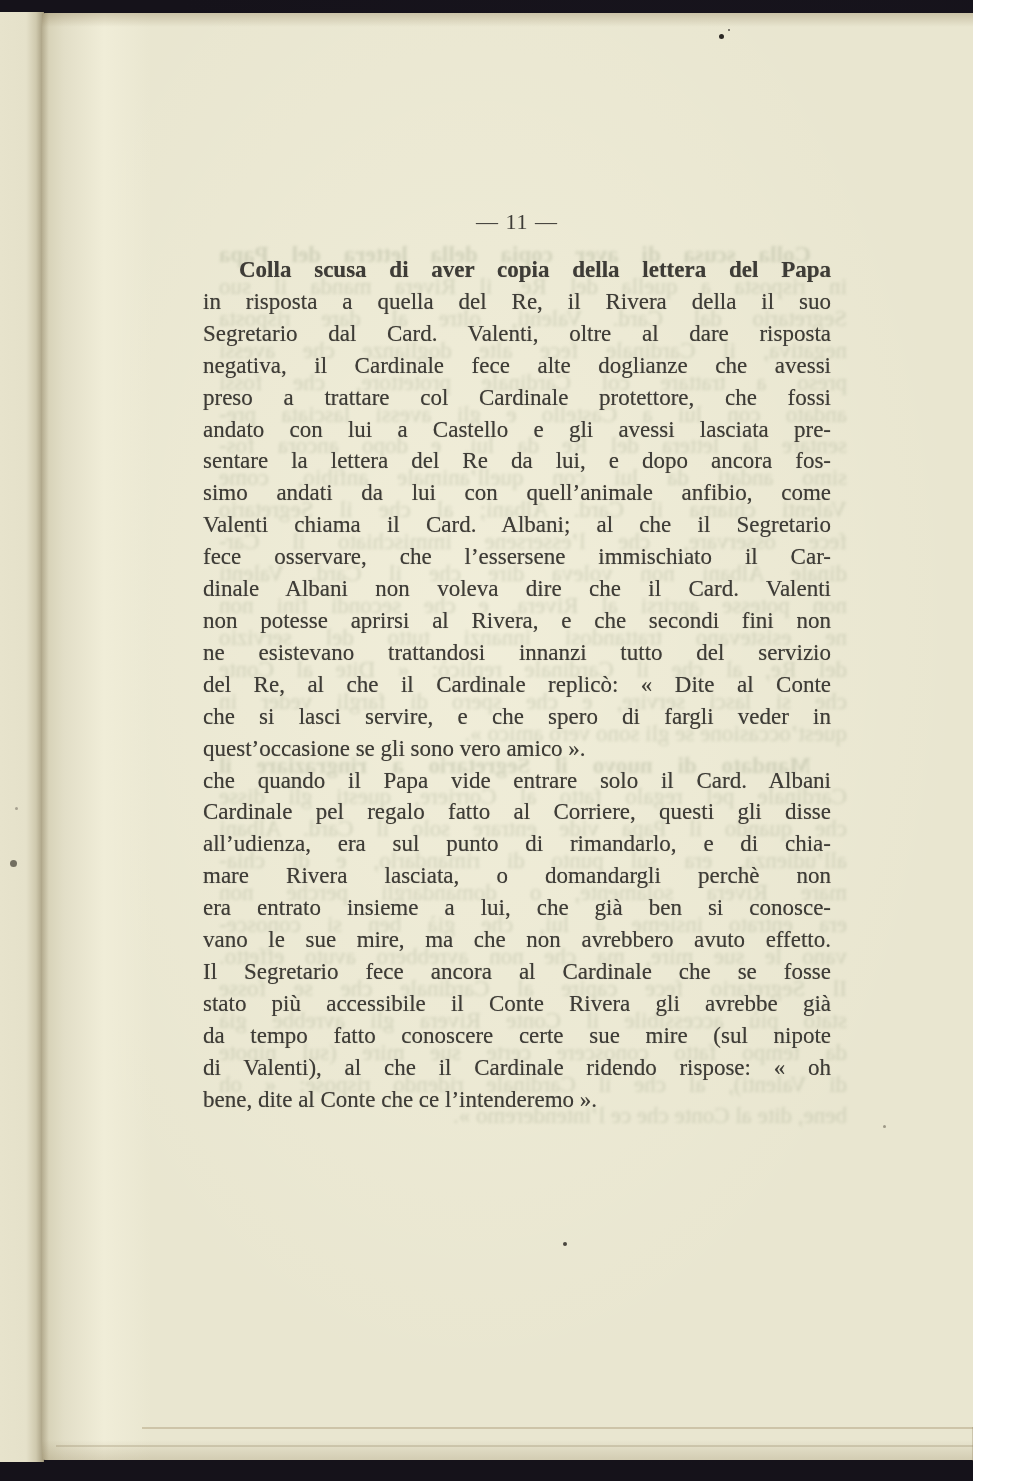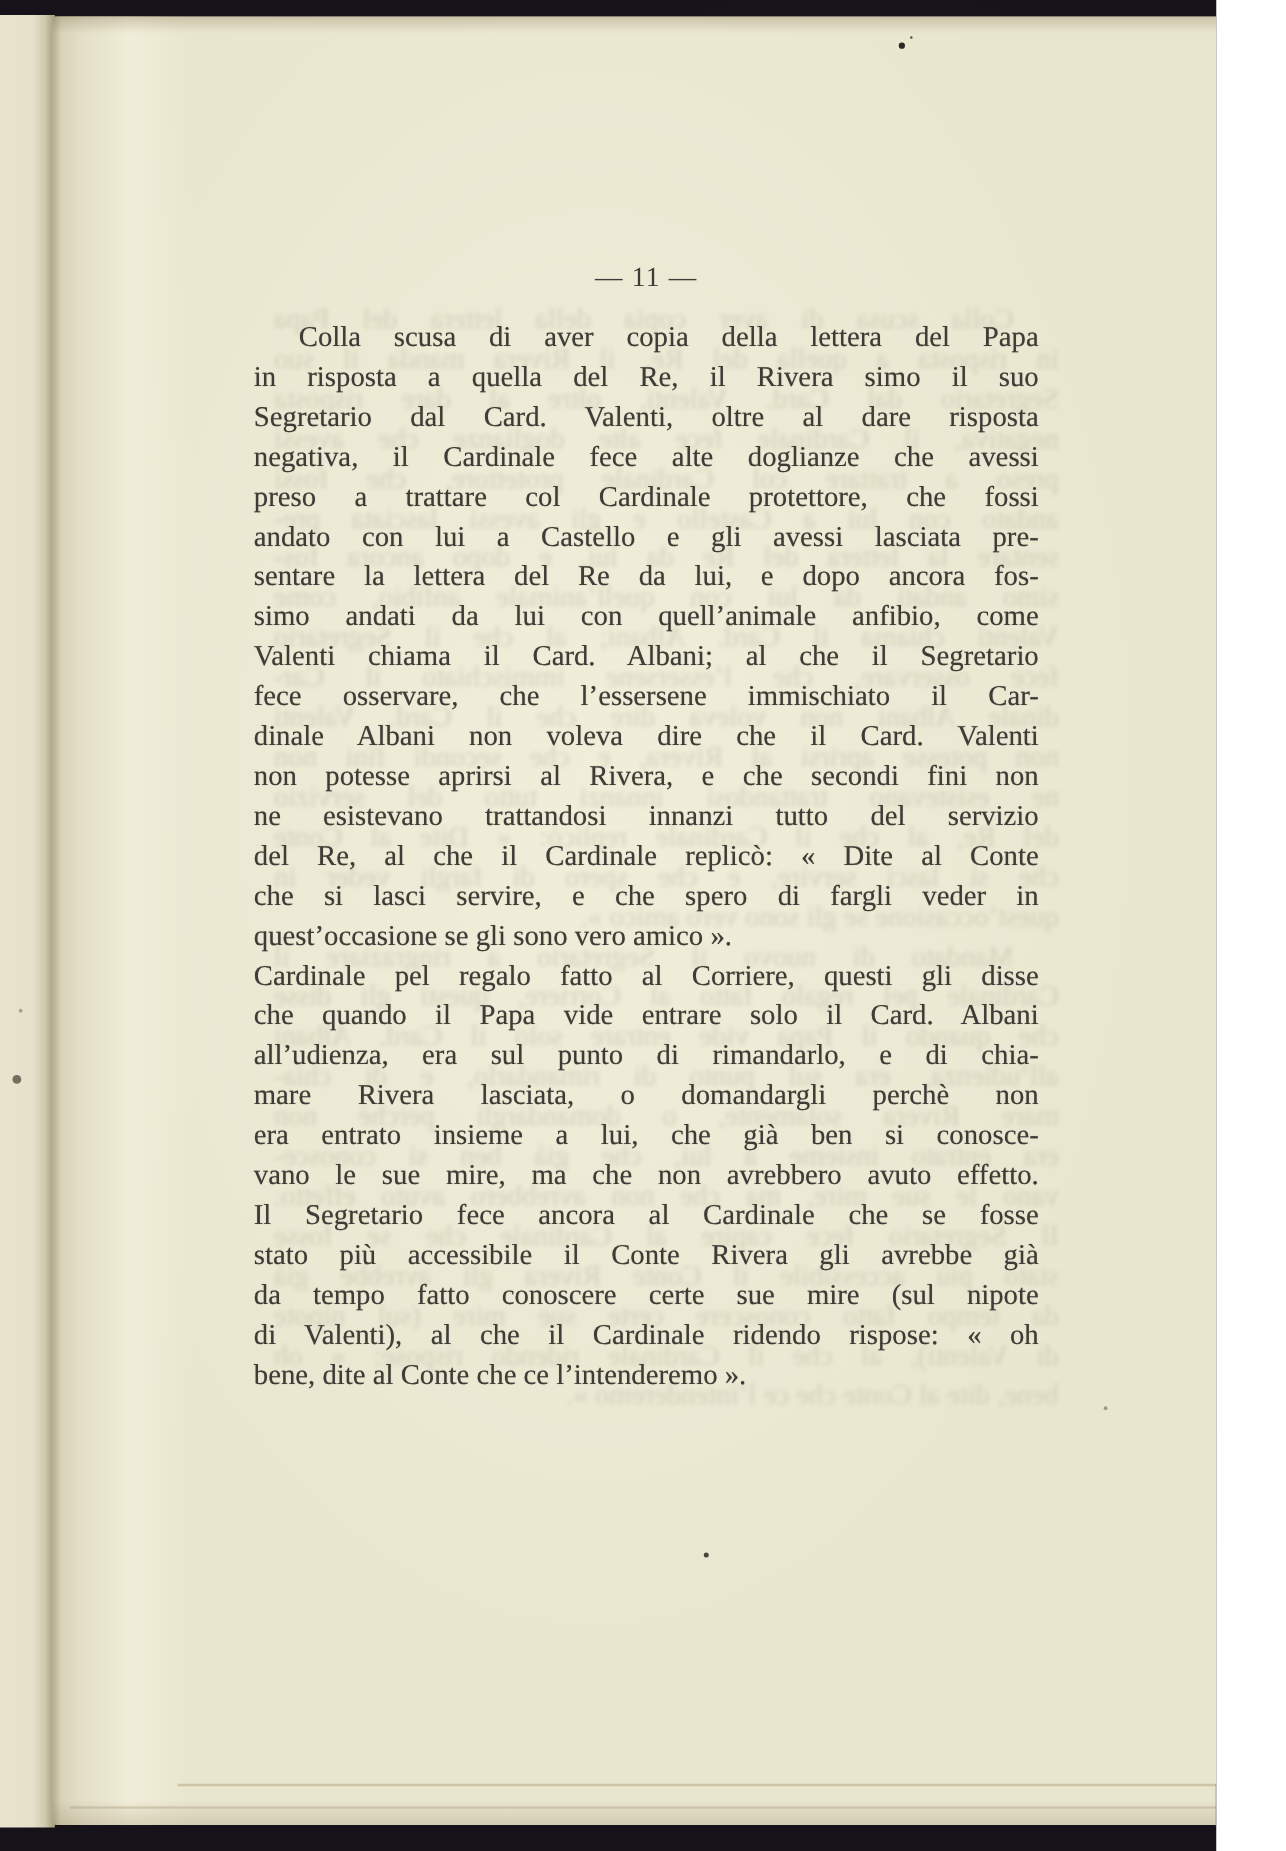--- a/index.html
+++ b/index.html
@@ -55,21 +55,21 @@
   .textcol {
     position: absolute;
     left: 161px; top: 241px; width: 628px;
     color: #3e3c37;
     font-size: 23px;
     line-height: 31.9px;
     z-index: 4;
     text-shadow: 0 0 0.7px rgba(62,58,48,.55);
   }
   .line { text-align: justify; text-align-last: justify; }
-  .line.indent { text-indent: 36px; }
+  .line.indent { text-indent: 36px; font-weight: bold; }
   .line.last { text-align-last: left; font-family: Liberation Serif, serif; }
   .it { }
   
   .ghost {
     position: absolute; inset: 0;
     transform: scaleX(-1) translateY(-15px);
     filter: blur(1.7px);
     opacity: .42;
     z-index: 3;
     pointer-events: none;
@@ -140,39 +140,39 @@
         <div class="line">da tempo fatto conoscere certe sue mire (sul nipote</div>
         <div class="line">di Valenti), al che il Cardinale ridendo rispose: « oh</div>
         <div class="line last">bene, dite al Conte che ce l’intenderemo ».</div>
       </div>
     </div>
       </div>
 
     <div class="textcol">
       <div class="para">
         <div class="line indent">Colla scusa di aver copia della lettera del Papa</div>
-        <div class="line">in risposta a quella del Re, il Rivera simo il suo</div>
+        <div class="line">in risposta a quella del Re, il Rivera della il suo</div>
         <div class="line">Segretario dal Card. Valenti, oltre al dare risposta</div>
         <div class="line">negativa, il Cardinale fece alte doglianze che avessi</div>
         <div class="line">preso a trattare col Cardinale protettore, che fossi</div>
         <div class="line">andato con lui a Castello e gli avessi lasciata pre-</div>
         <div class="line">sentare la lettera del Re da lui, e dopo ancora fos-</div>
         <div class="line"><span>simo andati da lui con </span><span class="it">quell’animale anfibio</span><span>, come</span></div>
         <div class="line">Valenti chiama il Card. Albani; al che il Segretario</div>
         <div class="line">fece osservare, che l’essersene immischiato il Car-</div>
         <div class="line">dinale Albani non voleva dire che il Card. Valenti</div>
         <div class="line">non potesse aprirsi al Rivera, e che secondi fini non</div>
         <div class="line">ne esistevano trattandosi innanzi tutto del servizio</div>
         <div class="line">del Re, al che il Cardinale replicò: « Dite al Conte</div>
         <div class="line">che si lasci servire, e che spero di fargli veder in</div>
         <div class="line last">quest’occasione se gli sono vero amico ».</div>
       </div>
       <div class="para">
+        <div class="line">che quando il Papa vide entrare solo il Card. Albani</div>
         <div class="line">Cardinale pel regalo fatto al Corriere, questi gli disse</div>
-        <div class="line">che quando il Papa vide entrare solo il Card. Albani</div>
         <div class="line">all’udienza, era sul punto di rimandarlo, e di chia-</div>
         <div class="line">mare Rivera lasciata, o domandargli perchè non</div>
         <div class="line">era entrato insieme a lui, che già ben si conosce-</div>
         <div class="line">vano le sue mire, ma che non avrebbero avuto effetto.</div>
         <div class="line">Il Segretario fece ancora al Cardinale che se fosse</div>
         <div class="line">stato più accessibile il Conte Rivera gli avrebbe già</div>
         <div class="line">da tempo fatto conoscere certe sue mire (sul nipote</div>
         <div class="line">di Valenti), al che il Cardinale ridendo rispose: « oh</div>
         <div class="line last">bene, dite al Conte che ce l’intenderemo ».</div>
       </div>

